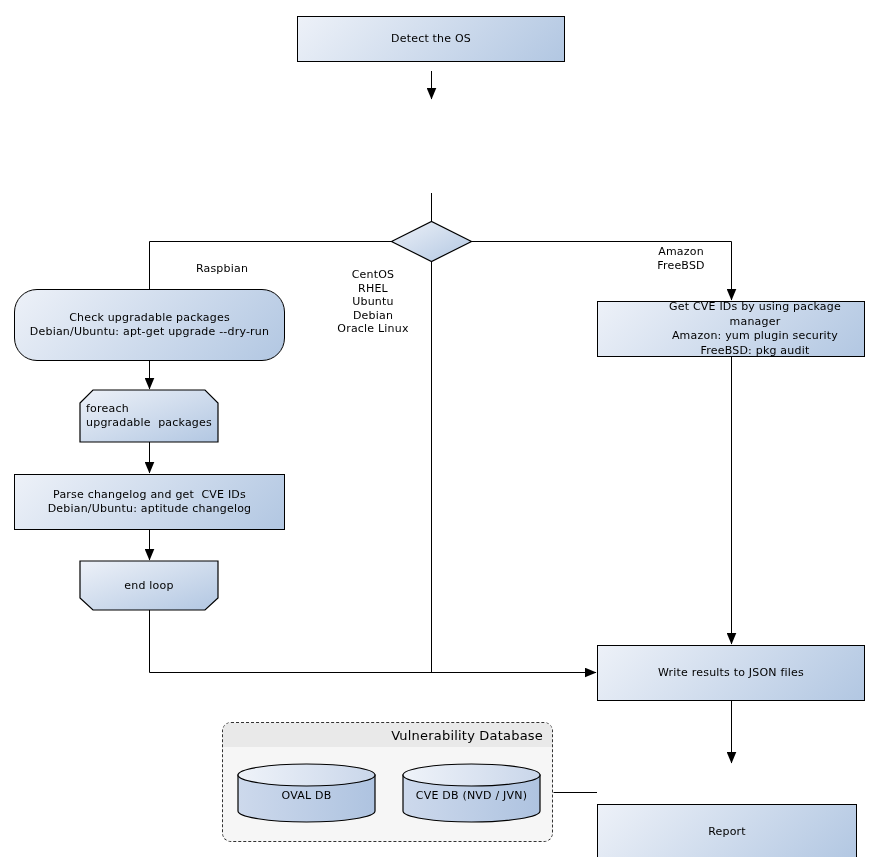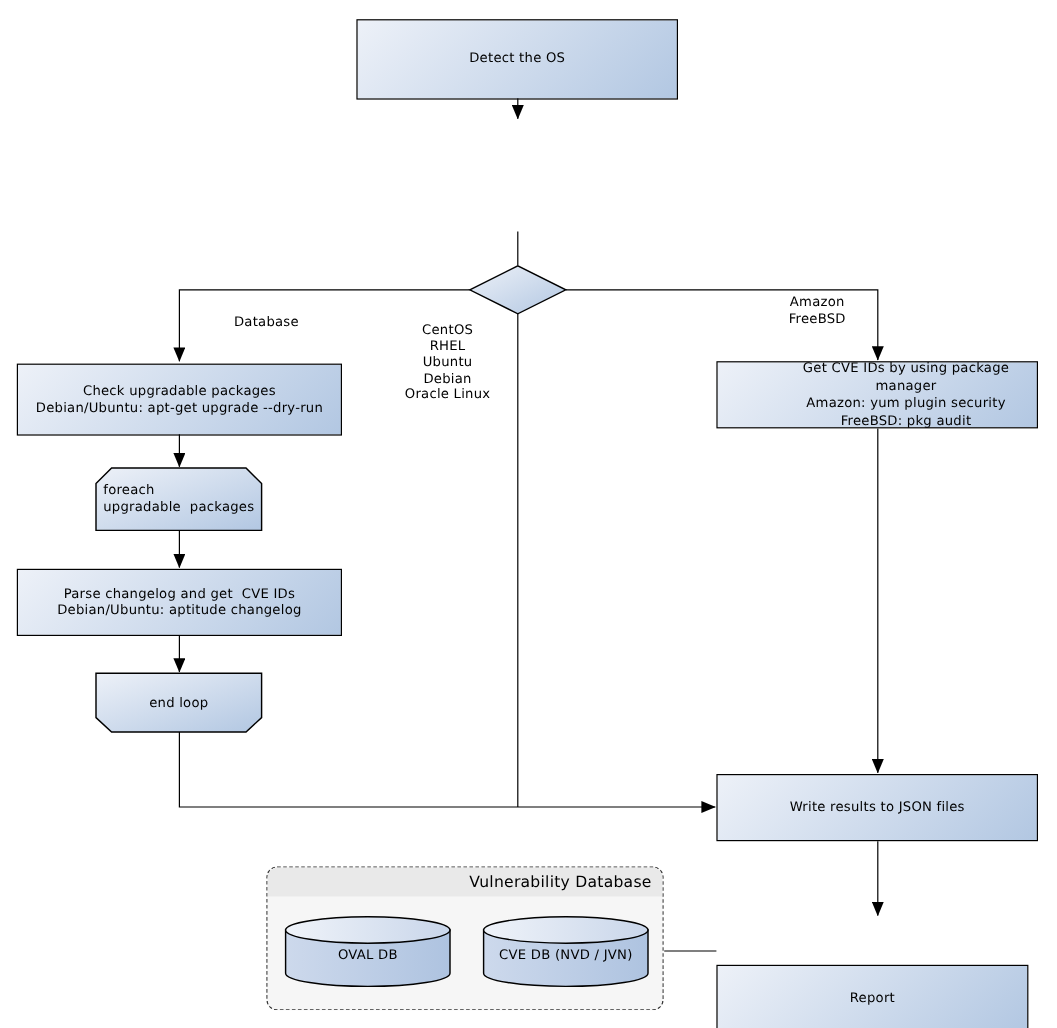--- a/index.html
+++ b/index.html
@@ -95,24 +95,24 @@
       <path d="M238,775 V811 A68.5,11 0 0 0 375,811 V775 Z" fill="url(#gCylBody)" stroke="#000" stroke-width="1.2"></path>
       <ellipse cx="306.5" cy="775" rx="68.5" ry="11" fill="url(#gCylTop)" stroke="#000" stroke-width="1.2"></ellipse>
     </g>
 
     <g>
       <path d="M403,775 V811 A68.5,11 0 0 0 540,811 V775 Z" fill="url(#gCylBody)" stroke="#000" stroke-width="1.2"></path>
       <ellipse cx="471.5" cy="775" rx="68.5" ry="11" fill="url(#gCylTop)" stroke="#000" stroke-width="1.2"></ellipse>
     </g>
   </svg>
 
-  <div class="node" style="left:297px; top:16px; width:268px; height:67px;">Detect the OS</div>
+  <div class="node" style="left:297px; top:16px; width:268px; height:46px;">Detect the OS</div>
 
 
-  <div class="node" style="left:14px; top:303px; width:271px; height:60px;">Check upgradable packages
+  <div class="node" style="left:14px; top:289px; width:271px; height:72px;border-radius:23px;">Check upgradable packages
 Debian/Ubuntu: apt-get upgrade --dry-run</div>
 
   <div class="node" style="left:14px; top:474px; width:271px; height:56px;">Parse changelog and get  CVE IDs
 Debian/Ubuntu: aptitude changelog</div>
 
   <div class="node" style="left:597px; top:301px; width:268px; height:56px;padding-left:48px;">Get CVE IDs by using package manager
 Amazon: yum plugin security
 FreeBSD: pkg audit</div>
 
   <div class="node" style="left:597px; top:645px; width:268px; height:56px;">Write results to JSON files</div>
@@ -121,21 +121,21 @@
 
   <div class="shape-label" style="left:80px; top:390px; width:138px; height:52px;">foreach
 upgradable  packages</div>
 
   <div class="shape-label" style="left:80px; top:561px; width:138px; height:49px;">end loop</div>
 
   <div class="shape-label" style="left:238px; top:782px; width:137px; height:28px;">OVAL DB</div>
 
   <div class="shape-label" style="left:403px; top:782px; width:137px; height:28px;">CVE DB (NVD / JVN)</div>
 
-  <div class="edge-label" style="left:182px; top:261px; width:80px; height:16px;">Database</div>
+  <div class="edge-label" style="left:182px; top:261px; width:80px; height:16px;">Raspbian</div>
 
   <div class="edge-label" style="left:326px; top:264px; width:94px; height:76px;">CentOS
 RHEL
 Ubuntu
 Debian
 Oracle Linux</div>
 
   <div class="edge-label" style="left:646px; top:244px; width:70px; height:29px;">Amazon
 FreeBSD</div>
 

